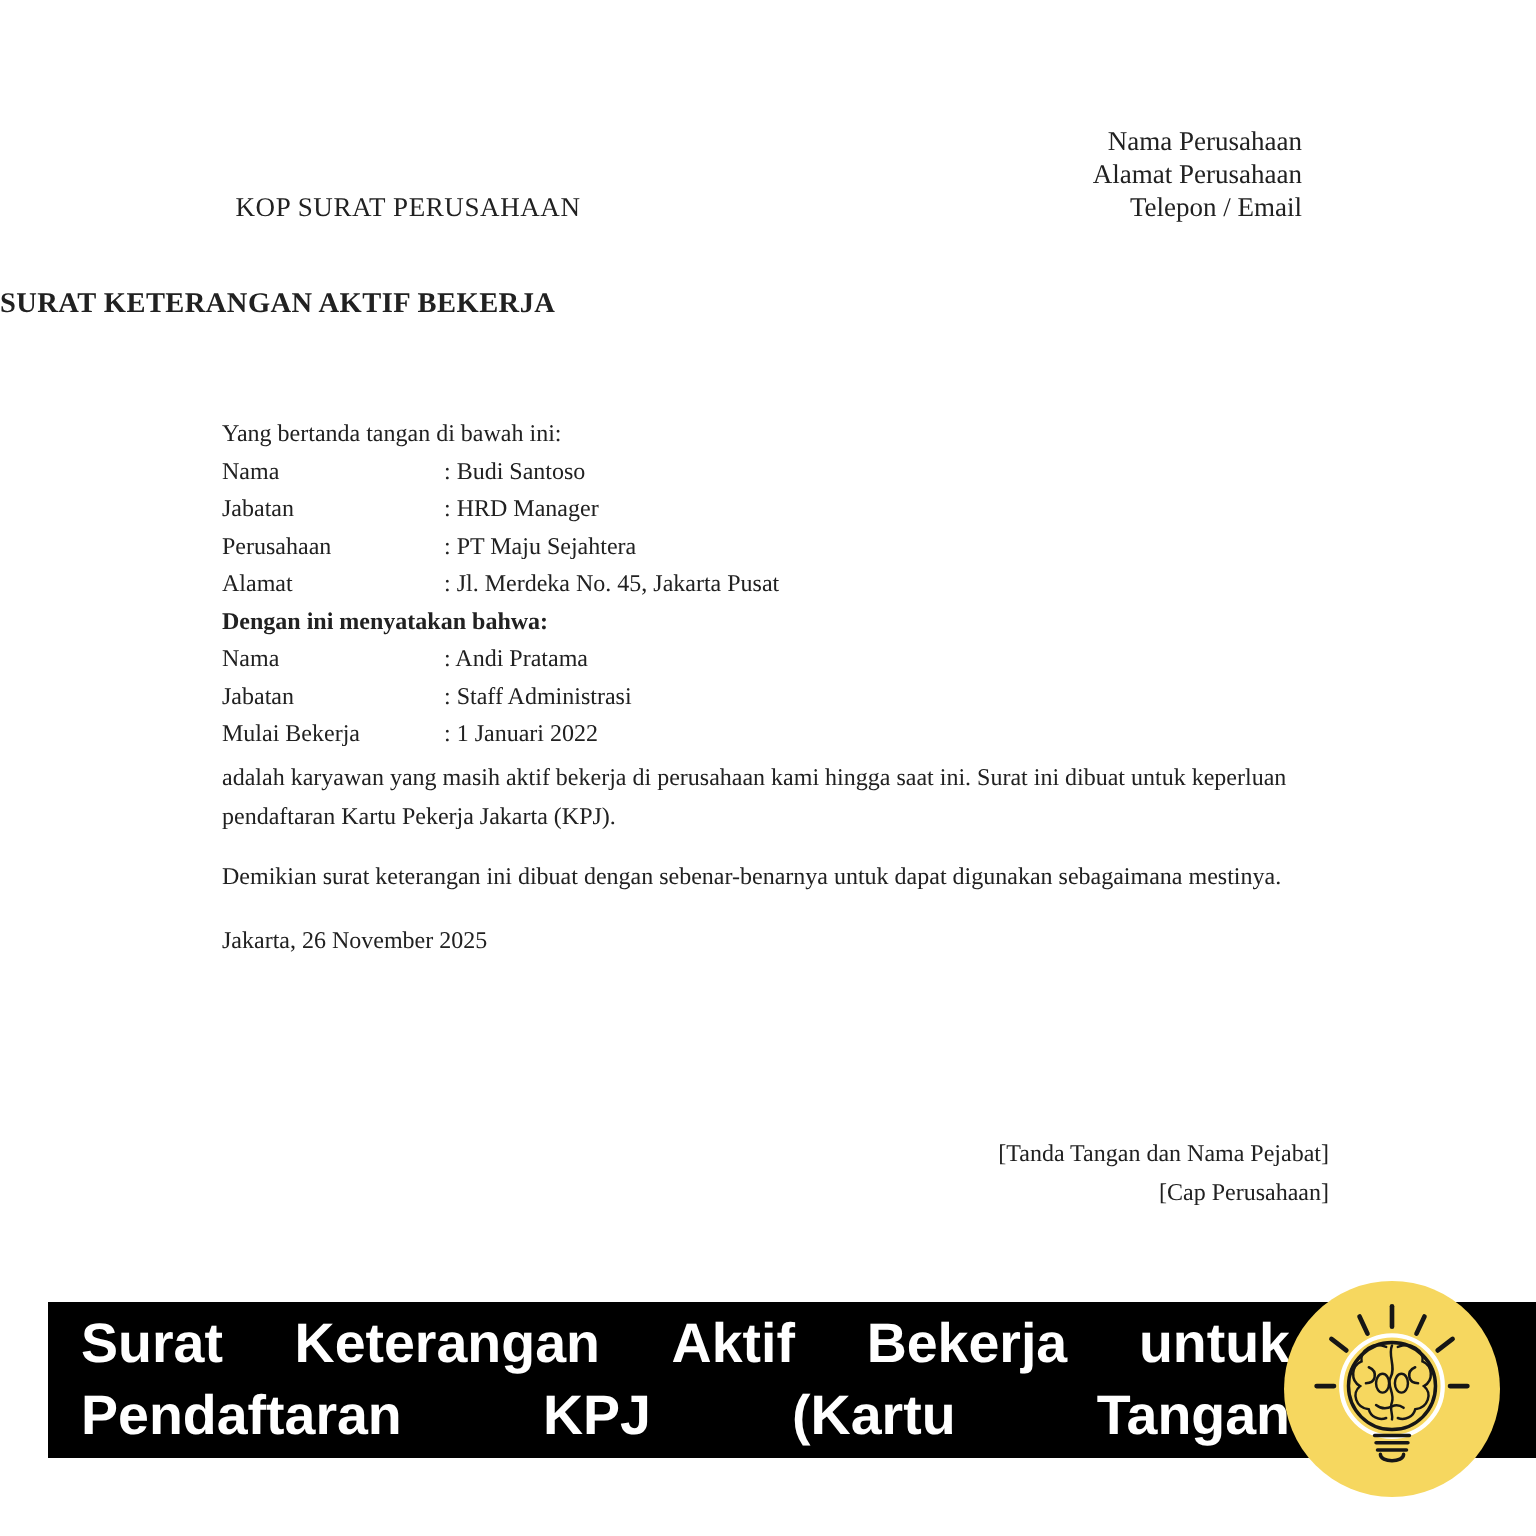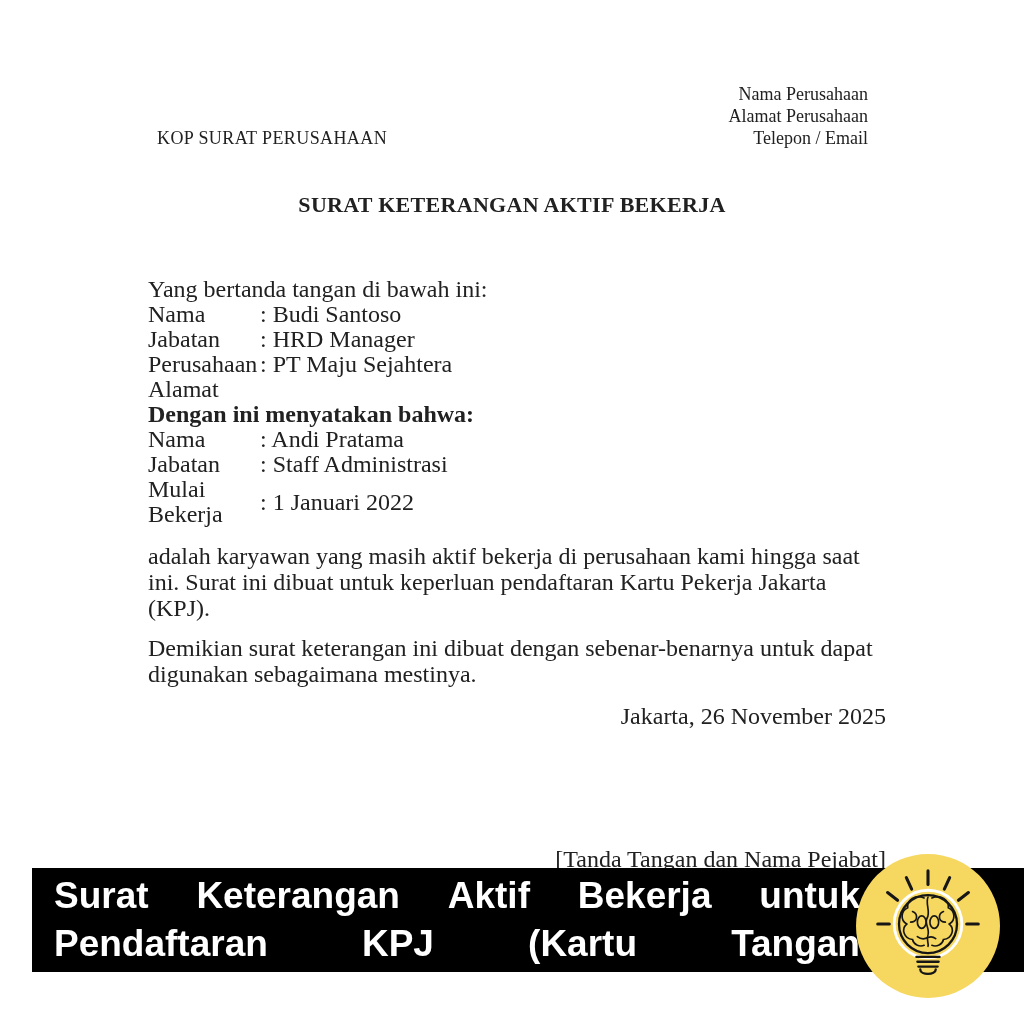--- a/index.html
+++ b/index.html
@@ -12,33 +12,33 @@
   .kop{
     position:absolute;left:157px;top:104px;
     font-size:18px;letter-spacing:0.4px;margin-top:24px;
   }
   .company-block{
     position:absolute;right:156px;top:83px;
     text-align:right;font-size:18px;line-height:22px;margin-left:36px;
   }
   .letter-title{
     position:absolute;left:0;top:192px;width:100%;
-    text-align:center;font-weight:700;font-size:22px;letter-spacing:0.3px;
+    font-weight:700;font-size:19px;letter-spacing:0.3px;
   }
   .letter-body{
     position:absolute;left:148px;top:277px;width:738px;
-    font-size:24px;line-height:25px;
+    font-size:16px;line-height:25px;
   }
   .field-row{display:flex;align-items:center;}
   .field-label{width:112px;flex:0 0 112px;}
-  .field-value{flex:1;}
+  .field-value{flex:1;margin-left:36px;}
   .statement-intro{font-weight:bold;}
-  .para{margin:16px 0 0 0;line-height:26px;}
+  .para{margin:4px 0 0 0;line-height:26px;}
   .para.p2{margin-top:14px;}
-  .date-line{margin-top:17px;text-align:right;}
+  .date-line{margin-top:17px;}
   .signature-block{margin-top:117px;text-align:right;line-height:26px;}
   
   .banner{
     position:absolute;left:0;top:868px;width:1024px;height:104px;
     background:#000000;
     margin-left:32px;
   }
   .banner-text{
     position:absolute;left:22px;top:4px;width:806px;
     color:#ffffff;font-family:"Liberation Sans","DejaVu Sans",sans-serif;
@@ -80,20 +80,21 @@
     <div class="field-row">
       <span class="field-label">Jabatan</span>
       <span class="field-value">: HRD Manager</span>
     </div>
     <div class="field-row">
       <span class="field-label">Perusahaan</span>
       <span class="field-value">: PT Maju Sejahtera</span>
     </div>
     <div class="field-row">
       <span class="field-label">Alamat</span>
+      <span class="field-value">: Jl. Merdeka No. 45, Jakarta Pusat</span>
     </div>
 
     <div class="statement-intro">Dengan ini menyatakan bahwa:</div>
 
     <div class="field-row">
       <span class="field-label">Nama</span>
       <span class="field-value">: Andi Pratama</span>
     </div>
     <div class="field-row">
       <span class="field-label">Jabatan</span>

